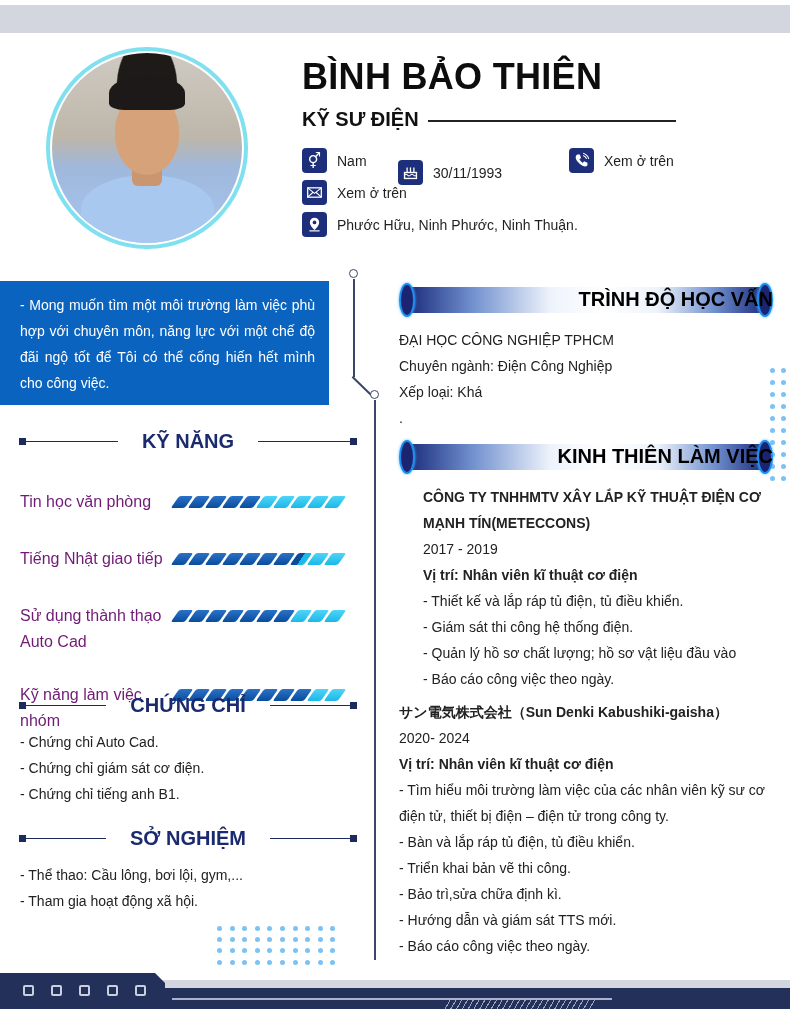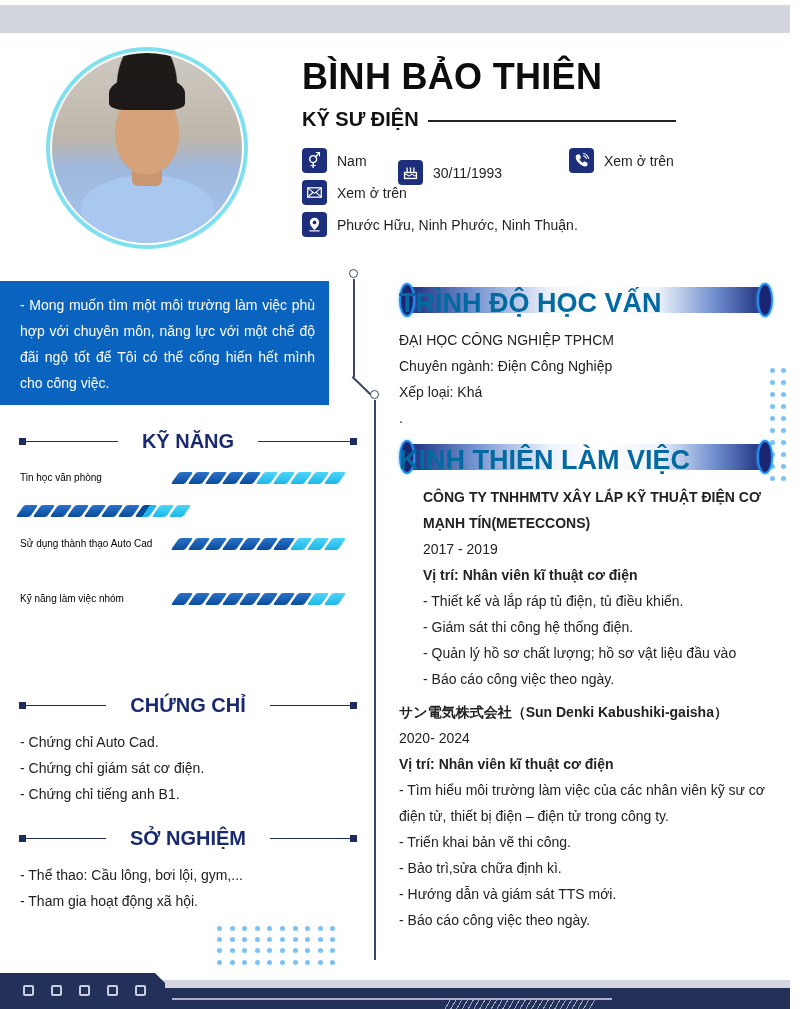--- a/index.html
+++ b/index.html
@@ -33,21 +33,21 @@
   .objective { left: 0; top: 281px; width: 329px; height: 124px; background: #0a63bf; color: #fff;
     font-size: 14px; line-height: 26px; padding: 11px 14px 0 20px; text-align: justify; }
 
   .section-head { display: flex; align-items: center; justify-content: space-between; width: 336px; }
   .sh-line { flex: 1; height: 1.5px; background: #1d2a5c; position: relative; }
   .sh-line.left::before, .sh-line.right::after { content: ""; position: absolute; top: -3px; width: 7px; height: 7px; background: #1d2a5c; }
   .sh-line.left::before { left: -1px; }
   .sh-line.right::after { right: -1px; }
   .sh-title { font-size: 20px; font-weight: 700; color: #1a2a6e; padding: 0 24px; white-space: nowrap; }
 
-  .skill-row { display: flex; width: 330px; font-size: 10px; color: #000000; line-height: 26px; }
+  .skill-row { display: flex; width: 330px; font-size: 16px; color: #701a75; line-height: 26px; margin-top: 24px; }
   .skill-name { width: 155px; }
   .skill-bar { display: flex; gap: 3px; padding-top: 7px; }
   .seg { width: 14px; height: 12px; transform: skewX(-35deg); border-radius: 2px; }
   .seg.on { background: linear-gradient(180deg, #2a72c8, #0a4c9c); }
   .seg.off { background: linear-gradient(180deg, #4fd4f7, #1bb8e8); }
   .seg.half { background: linear-gradient(90deg, #0a4c9c 0 50%, #1bb8e8 50% 100%); }
 
   .plain-list { font-size: 14px; color: #222; line-height: 26px; }
 
   .timeline-v1 { left: 353px; top: 279px; width: 1.5px; height: 98px; background: #3a4668; }
@@ -55,21 +55,21 @@
   .timeline-v2 { left: 374px; top: 400px; width: 1.5px; height: 560px; background: #3a4668; }
   .tl-dot { width: 9px; height: 9px; border: 1.5px solid #3a4668; border-radius: 50%; background: #fff; }
 
   .banner { width: 374px; height: 34px; }
   .banner-body { position: absolute; left: 8px; right: 8px; top: 4px; height: 26px;
     background: linear-gradient(90deg, #1a2a7a 0%, #6f8fce 18%, #eef3fb 40%, #ffffff 55%, #eef3fb 70%, #6f8fce 86%, #1a2a7a 100%); }
   .banner-cap { position: absolute; top: 0; width: 16px; height: 34px; border-radius: 50%;
     background: #1a2470; border: 2px solid #1d8cf0; box-shadow: 0 0 3px #4fb8ff; }
   .banner-cap.l { left: 0; }
   .banner-cap.r { right: 0; }
-  .banner-title { position: absolute; left: 0; right: 0; top: 5px; text-align: left; font-size: 27px; font-weight: 700; color: #0369a1; }
+  .banner-title { position: absolute; left: 0; right: 0; top: 5px; text-align: right; font-size: 20px; font-weight: 700; color: #000000; }
 
   .right-text { font-size: 14px; color: #222; line-height: 26px; width: 380px; }
   .bold { font-weight: 700; }
 
   .dots { display: grid; gap: 0; }
   .dot { width: 5px; height: 5px; border-radius: 50%; background: #7cc2f2; }
 
   .footer-band { left: 0; top: 980px; width: 790px; height: 29px; background: #d3d6df; }
   .footer-dark { left: 0; top: 973px; width: 165px; height: 36px; background: #22305a;
     clip-path: polygon(0 0, 155px 0, 165px 10px, 165px 100%, 0 100%); }
@@ -168,20 +168,21 @@
         <span class="seg on"></span>
         <span class="seg on"></span>
         <span class="seg off"></span>
         <span class="seg off"></span>
         <span class="seg off"></span>
         <span class="seg off"></span>
         <span class="seg off"></span>
       </span>
   </div>
   <div class="skill-row" style="height:33px;">
+    <span class="skill-name">Tiếng Nhật giao tiếp</span>
     <span class="skill-bar">
         <span class="seg on"></span>
         <span class="seg on"></span>
         <span class="seg on"></span>
         <span class="seg on"></span>
         <span class="seg on"></span>
         <span class="seg on"></span>
         <span class="seg on"></span>
         <span class="seg half"></span>
         <span class="seg off"></span>
@@ -335,20 +336,21 @@
   <div>- Giám sát thi công hệ thống điện.</div>
   <div>- Quản lý hồ sơ chất lượng; hồ sơ vật liệu đầu vào</div>
   <div>- Báo cáo công việc theo ngày.</div>
 </div>
 
 <div class="abs right-text" style="left:399px; top:699px; width:380px;">
   <div class="bold">サン電気株式会社（Sun Denki Kabushiki-gaisha）</div>
   <div>2020- 2024</div>
   <div class="bold">Vị trí: Nhân viên kĩ thuật cơ điện</div>
   <div>- Tìm hiểu môi trường làm việc của các nhân viên kỹ sư cơ điện tử, thiết bị điện – điện tử trong công ty.</div>
+  <div>- Bàn  và lắp ráp tủ điện, tủ điều khiển.</div>
   <div>- Triển khai bản vẽ thi công.</div>
   <div>- Bảo trì,sửa chữa định kì.</div>
   <div>- Hướng dẫn và giám sát TTS mới.</div>
   <div>- Báo cáo công việc theo ngày.</div>
 </div>
 
 <div class="abs footer-band"></div>
 <div class="abs footer-dark"></div>
 <div class="abs footer-dark2"></div>
 <div class="abs footer-line"></div>

